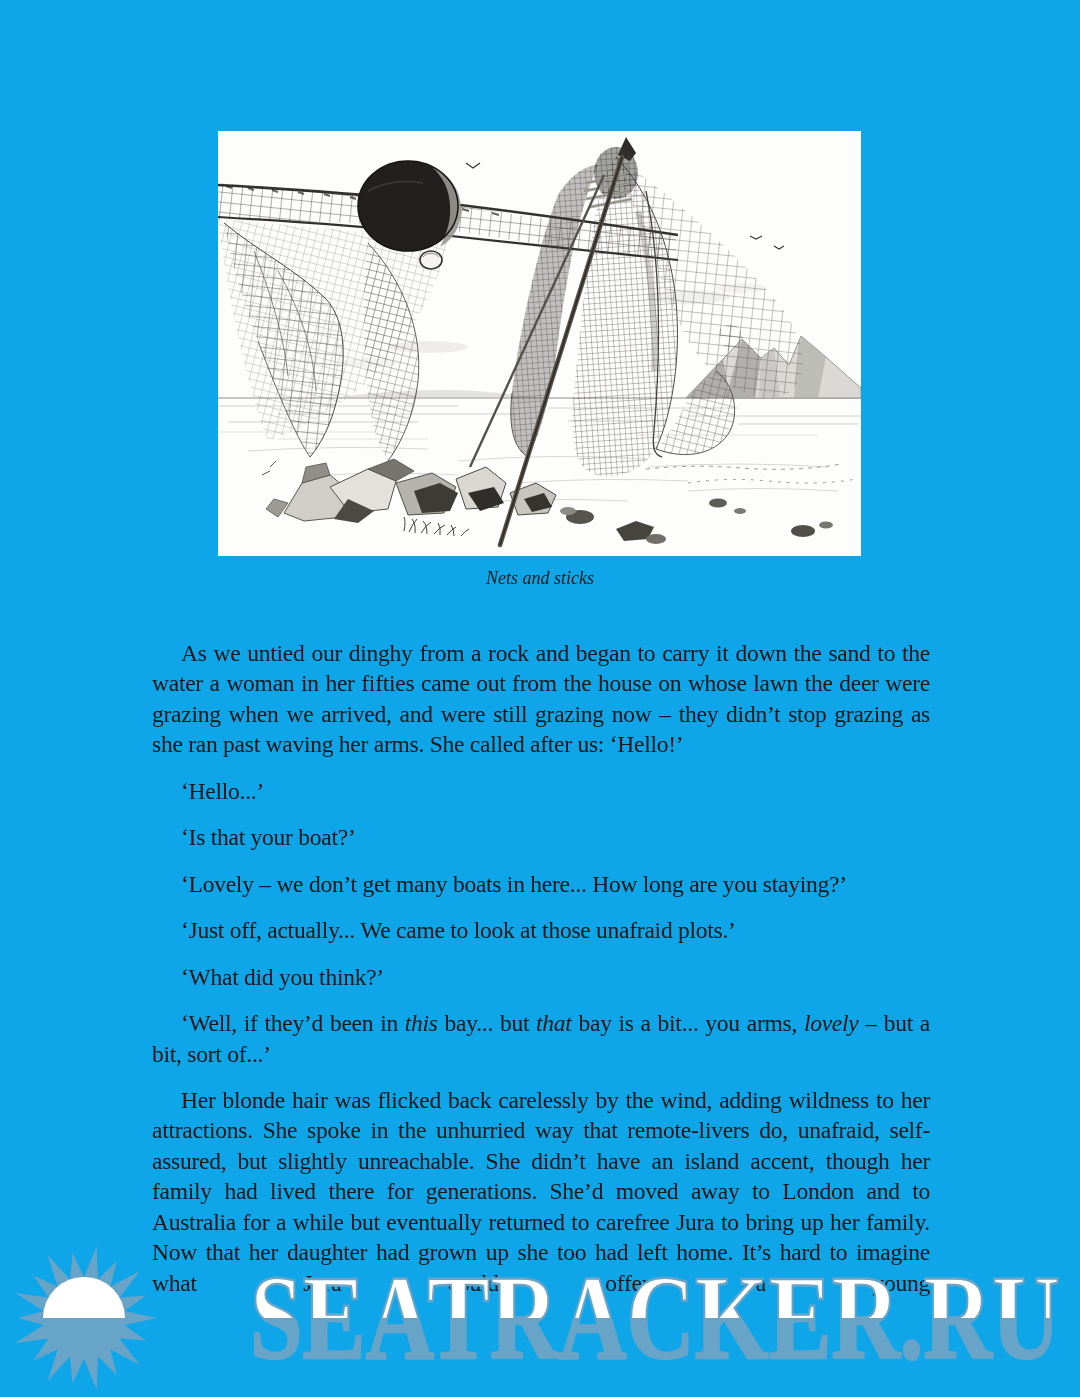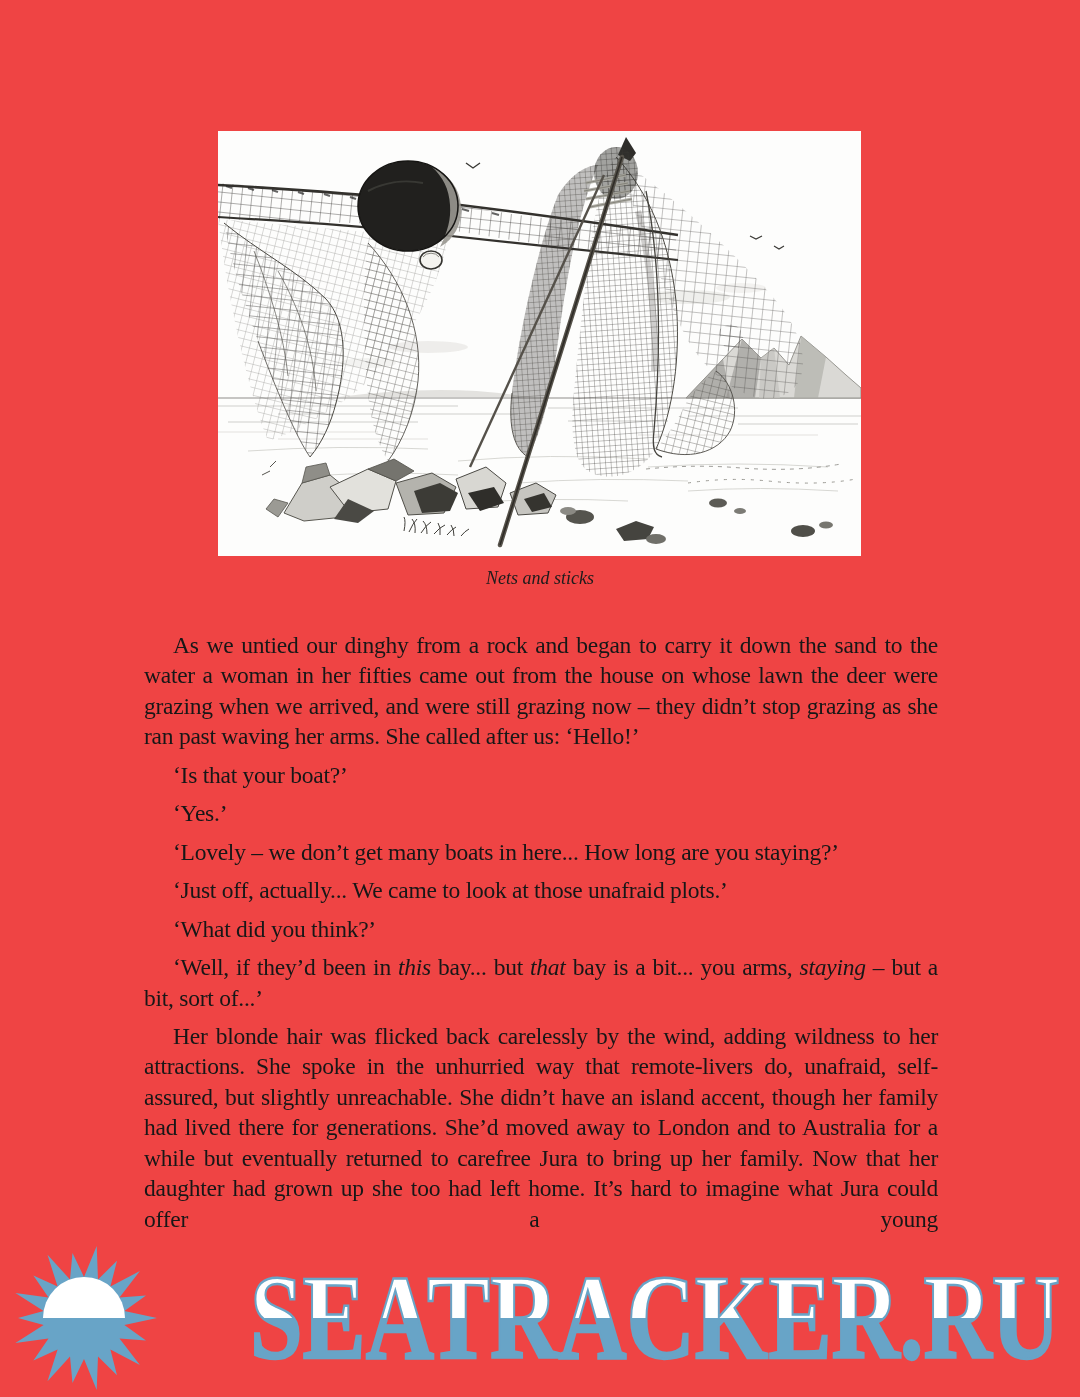--- a/index.html
+++ b/index.html
@@ -1,25 +1,25 @@
 <!DOCTYPE html>
 <html><head>
 <meta charset="utf-8">
 <style>
   html,body{margin:0;padding:0;background:#ffffff;}
-  .screen{position:relative;width:1080px;height:1397px;background:#ef4444;overflow:hidden;
+  .screen{position:relative;width:1080px;height:1397px;background:#0ea5e9;overflow:hidden;
           font-family:"Liberation Serif", serif;}
   .art-box{position:absolute;left:218px;top:131px;width:643px;height:425px;}
   .art-box svg{display:block;}
   .caption{position:absolute;left:0;top:567px;width:1080px;text-align:center;
            font-style:italic;font-size:18px;line-height:22px;color:#1c1c1c;}
   .textblock{position:absolute;left:136px;top:622px;width:810px;
              font-size:23.5px;line-height:30.45px;color:#171717;
              text-align:justify;letter-spacing:-0.25px;}
-  .textblock p{margin:8px;text-indent:29px;}
+  .textblock p{margin:16px;text-indent:29px;}
   .textblock p.cutoff{text-align-last:justify;}
   .textblock em{font-style:italic;}
   .watermark{position:absolute;left:0;top:1240px;width:1080px;height:157px;pointer-events:none;}
 </style>
 </head>
 <body>
 
 <div class="screen">
 
   <figure class="art-box" style="margin:0">
@@ -147,26 +147,26 @@
         <path d="M532 105 l6 3 l6 -3" stroke="#3a3935" stroke-width="1.2"></path>
         <path d="M556 115 l5 3 l5 -3" stroke="#3a3935" stroke-width="1.2"></path>
       </g>
     </svg>
   </figure>
 
   <div class="caption">Nets and sticks</div>
 
   <div class="textblock">
     <p>As we untied our dinghy from a rock and began to carry it down the sand to the water a woman in her fifties came out from the house on whose lawn the deer were grazing when we arrived, and were still grazing now – they didn’t stop grazing as she ran past waving her arms. She called after us: ‘Hello!’</p>
+    <p>‘Hello...’</p>
     <p>‘Is that your boat?’</p>
-    <p>‘Yes.’</p>
     <p>‘Lovely – we don’t get many boats in here... How long are you staying?’</p>
     <p>‘Just off, actually... We came to look at those unafraid plots.’</p>
     <p>‘What did you think?’</p>
-    <p><span>‘Well, if they’d been in </span><em>this</em><span> bay... but </span><em>that</em><span> bay is a bit... you arms, </span><em>staying</em><span> – but a bit, sort of...’</span></p>
+    <p><span>‘Well, if they’d been in </span><em>this</em><span> bay... but </span><em>that</em><span> bay is a bit... you arms, </span><em>lovely</em><span> – but a bit, sort of...’</span></p>
     <p class="cutoff">Her blonde hair was flicked back carelessly by the wind, adding wildness to her attractions. She spoke in the unhurried way that remote-livers do, unafraid, self-assured, but slightly unreachable. She didn’t have an island accent, though her family had lived there for generations. She’d moved away to London and to Australia for a while but eventually returned to carefree Jura to bring up her family. Now that her daughter had grown up she too had left home. It’s hard to imagine what Jura could offer a young</p>
   </div>
 
   <div class="watermark">
     <svg viewBox="0 0 1080 157" width="1080" height="157">
       <defs>
         <linearGradient id="wg" gradientUnits="userSpaceOnUse" x1="0" y1="0" x2="0" y2="156">
           <stop offset="0" stop-color="#ffffff"></stop>
           <stop offset="0.5" stop-color="#ffffff"></stop>
           <stop offset="0.5" stop-color="#68a4c7"></stop>

